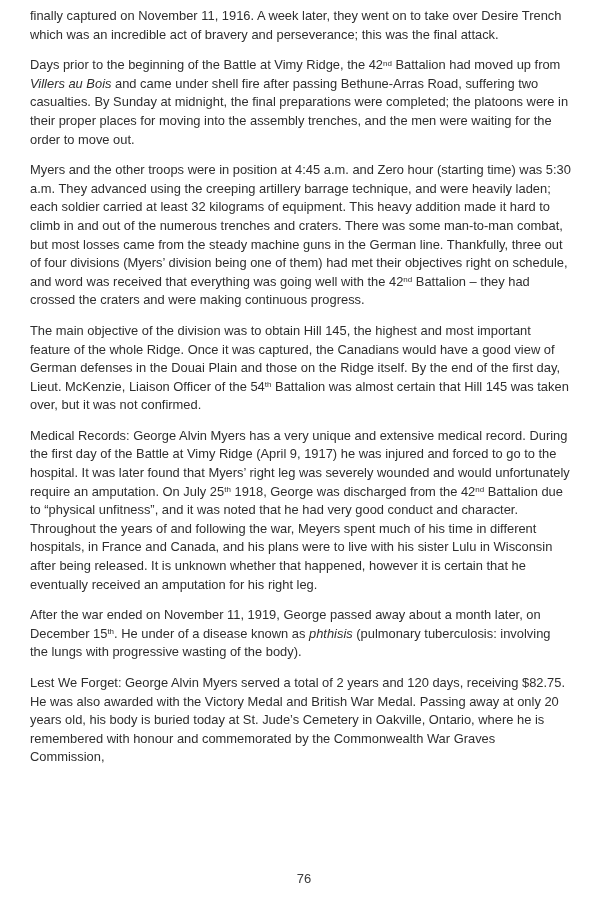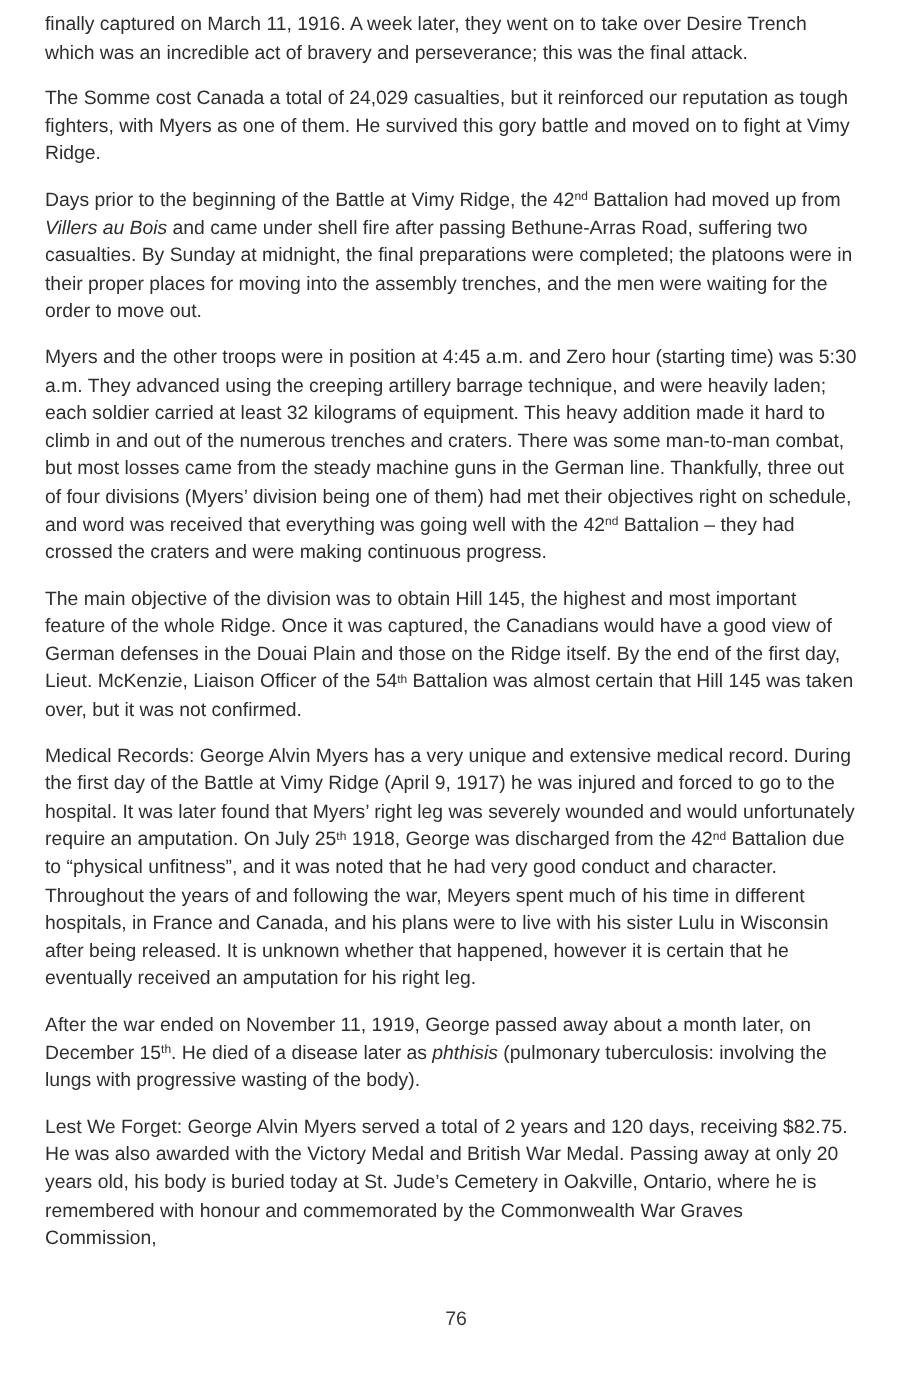--- a/index.html
+++ b/index.html
@@ -39,23 +39,22 @@
     text-align: center;
     font-size: 13px;
     color: #3a3a3a;
   }
 </style>
 </head>
 <body>
 
 <div class="page">
   <div class="doc-body">
-      <p class="para"><span>finally captured on March 11, 1916. A week later, they went on to take over Desire Trench which was an incredible act of bravery and perseverance; this was the final attack.</span></p>
-      <p class="para"><span>The Somme cost Canada a total of 24,029 casualties, but it reinforced our reputation as tough fighters, with Myers as one of them. He survived this gory battle and moved on to fight at Vimy Ridge.</span></p>
+      <p class="para"><span>finally captured on November 11, 1916. A week later, they went on to take over Desire Trench which was an incredible act of bravery and perseverance; this was the final attack.</span></p>
       <p class="para"><span>Days prior to the beginning of the Battle at Vimy Ridge, the 42</span><span class="sup">nd</span><span> Battalion had moved up from </span><span class="i">Villers au Bois</span><span> and came under shell fire after passing Bethune-Arras Road, suffering two casualties. By Sunday at midnight, the final preparations were completed; the platoons were in their proper places for moving into the assembly trenches, and the men were waiting for the order to move out.</span></p>
       <p class="para"><span>Myers and the other troops were in position at 4:45 a.m. and Zero hour (starting time) was 5:30 a.m. They advanced using the creeping artillery barrage technique, and were heavily laden; each soldier carried at least 32 kilograms of equipment. This heavy addition made it hard to climb in and out of the numerous trenches and craters. There was some man-to-man combat, but most losses came from the steady machine guns in the German line. Thankfully, three out of four divisions (Myers’ division being one of them) had met their objectives right on schedule, and word was received that everything was going well with the 42</span><span class="sup">nd</span><span> Battalion – they had crossed the craters and were making continuous progress.</span></p>
       <p class="para"><span>The main objective of the division was to obtain Hill 145, the highest and most important feature of the whole Ridge. Once it was captured, the Canadians would have a good view of German defenses in the Douai Plain and those on the Ridge itself. By the end of the first day, Lieut. McKenzie, Liaison Officer of the 54</span><span class="sup">th</span><span> Battalion was almost certain that Hill 145 was taken over, but it was not confirmed.</span></p>
       <p class="para"><span class="b">Medical Records: </span><span>George Alvin Myers has a very unique and extensive medical record. During the first day of the Battle at Vimy Ridge (April 9, 1917) he was injured and forced to go to the hospital. It was later found that Myers’ right leg was severely wounded and would unfortunately require an amputation. On July 25</span><span class="sup">th</span><span> 1918, George was discharged from the 42</span><span class="sup">nd</span><span> Battalion due to “physical unfitness”, and it was noted that he had very good conduct and character. Throughout the years of and following the war, Meyers spent much of his time in different hospitals, in France and Canada, and his plans were to live with his sister Lulu in Wisconsin after being released. It is unknown whether that happened, however it is certain that he eventually received an amputation for his right leg.</span></p>
-      <p class="para"><span>After the war ended on November 11, 1919, George passed away about a month later, on December 15</span><span class="sup">th</span><span>. He died of a disease later as </span><span class="i">phthisis</span><span> </span><span class="b">(</span><span>pulmonary tuberculosis: involving the lungs with progressive wasting of the body).</span></p>
+      <p class="para"><span>After the war ended on November 11, 1919, George passed away about a month later, on December 15</span><span class="sup">th</span><span>. He under of a disease known as </span><span class="i">phthisis</span><span> </span><span class="b">(</span><span>pulmonary tuberculosis: involving the lungs with progressive wasting of the body).</span></p>
       <p class="para"><span class="b">Lest We Forget: </span><span>George Alvin Myers served a total of 2 years and 120 days, receiving $82.75. He was also awarded with the Victory Medal and British War Medal. Passing away at only 20 years old, his body is buried today at St. Jude’s Cemetery in Oakville, Ontario, where he is remembered with honour and commemorated by the Commonwealth War Graves Commission,</span></p>
     </div>
   <div class="page-number">76</div>
 </div>
 
 </body></html>

